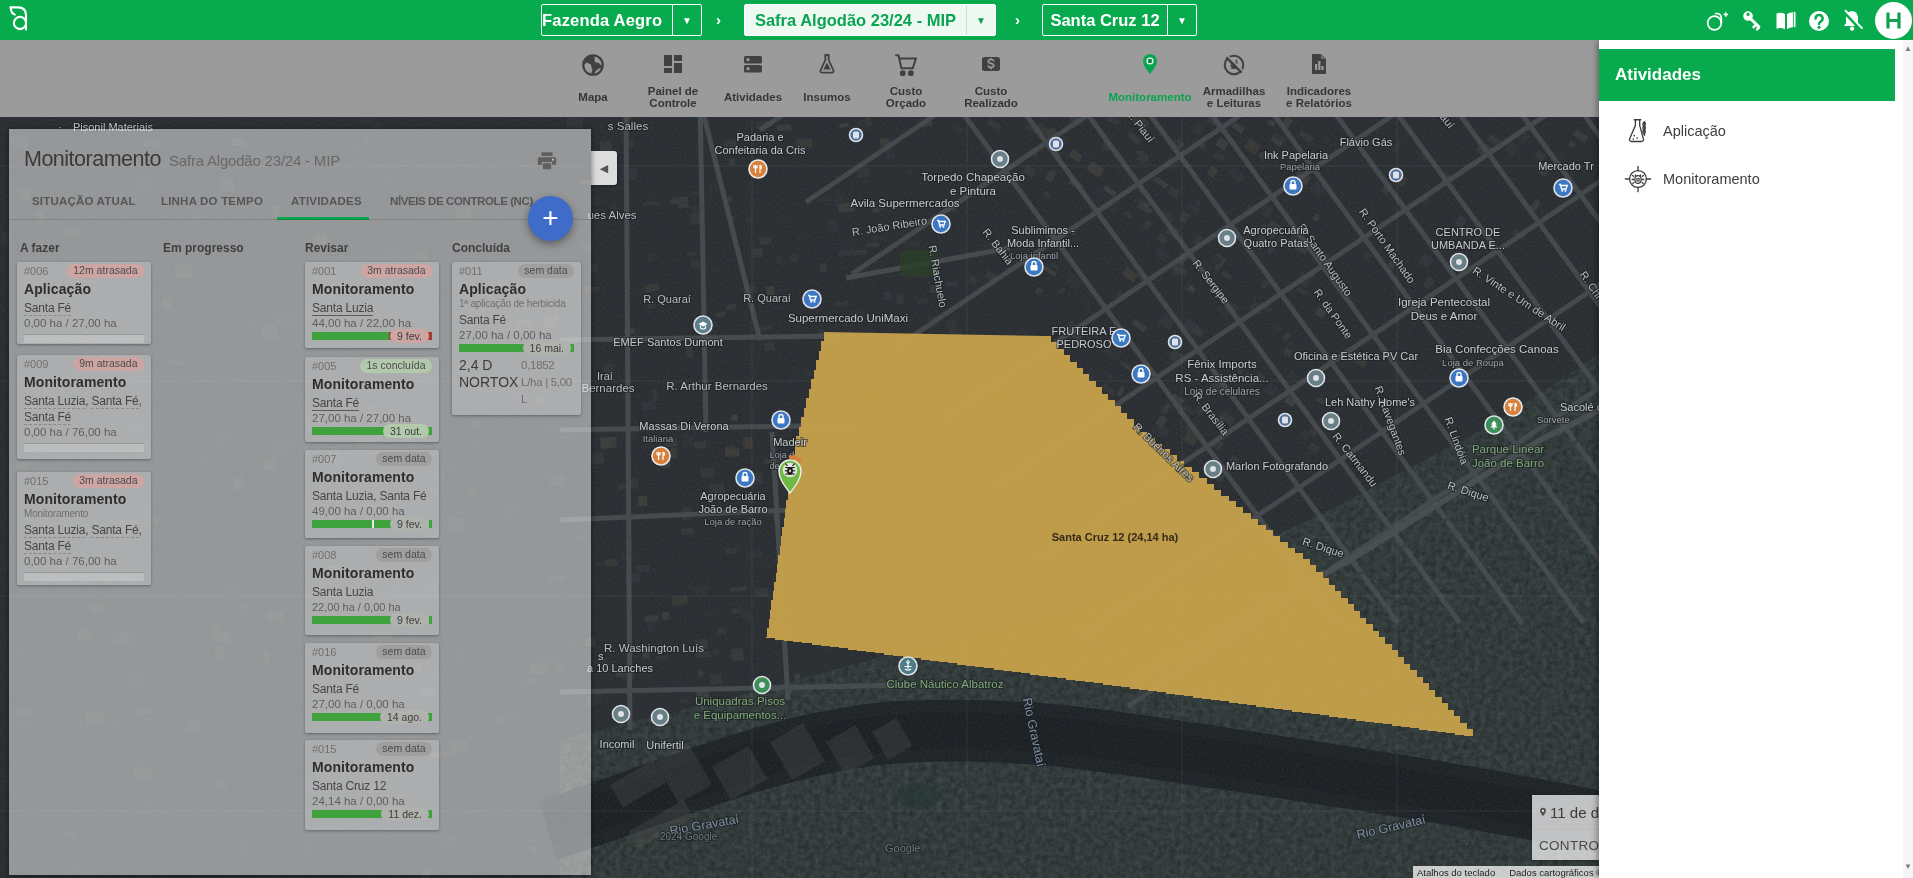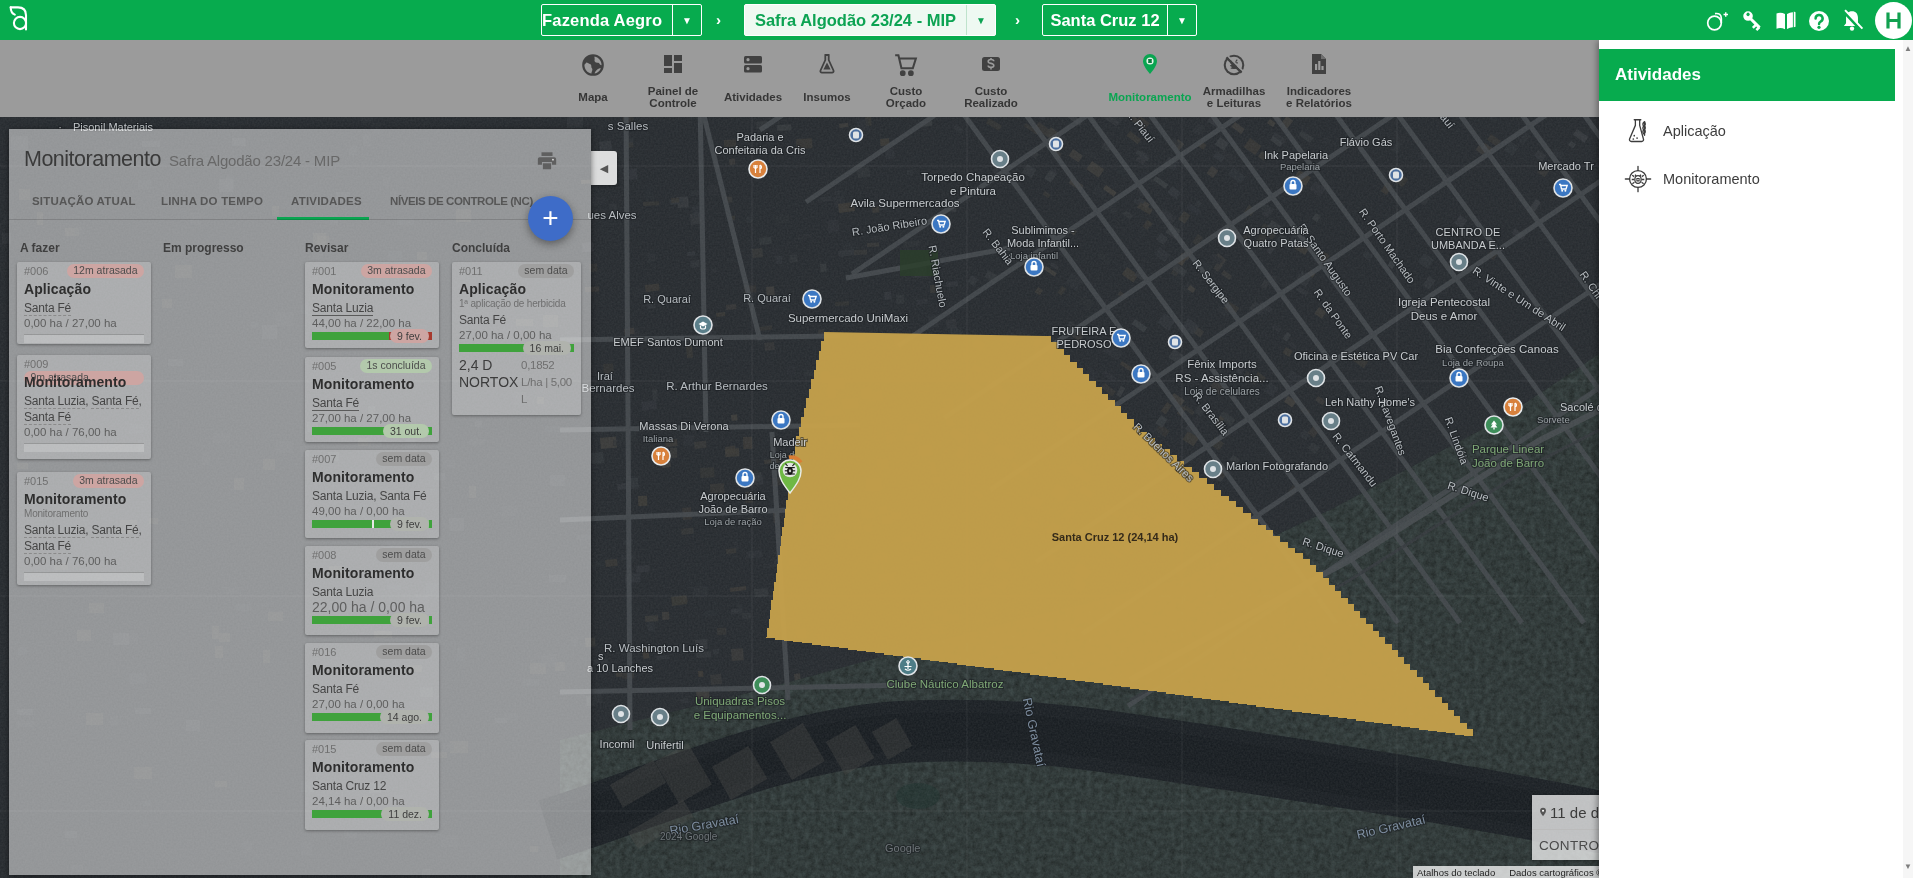--- a/index.html
+++ b/index.html
@@ -1351,21 +1351,21 @@
         <div style="display:flex;justify-content:space-between;align-items:center;height:14px;">
           <span style="font-size:11px;color:#6f6f6f;line-height:14px;">#006</span>
           <span style="background:#cda5a2;color:#4c4c4c;font-size:10.5px;line-height:11.5px;border-radius:8px;padding:1px 6.5px;white-space:nowrap;">12m atrasada</span>
         </div>
         <div style="font-size:14px;font-weight:bold;color:#2e2e2e;margin-top:3px;letter-spacing:0.1px;line-height:16px;">Aplicação</div>
         <div style="font-size:12px;letter-spacing:-0.2px;color:#454545;margin-top:3px;line-height:16px;"><span style="border-bottom:1.5px dashed #8a8a8a;">Santa Fé</span></div>
         <div style="font-size:11.5px;color:#5e5e5e;margin-top:1px;line-height:13px;">0,00 ha / 27,00 ha</div>
         <div style="height:8px;margin-top:4px;border-top:1px solid rgba(0,0,0,0.2);background:rgba(255,255,255,0.2);"></div>
       </div>
       <div class="abs" style="left:17px;top:355px;width:134px;height:104px;background:rgba(255,255,255,0.22);border-radius:2px;box-shadow:0 1px 3px rgba(0,0,0,0.35);padding:2px 7px 4px;box-sizing:border-box;overflow:hidden;">
-        <div style="display:flex;justify-content:space-between;height:14px;flex-direction:column;">
+        <div style="display:flex;justify-content:space-between;align-items:center;height:14px;">
           <span style="font-size:11px;color:#6f6f6f;line-height:14px;">#009</span>
           <span style="background:#cda5a2;color:#4c4c4c;font-size:10.5px;line-height:11.5px;border-radius:8px;padding:1px 6.5px;white-space:nowrap;">9m atrasada</span>
         </div>
         <div style="font-size:14px;font-weight:bold;color:#2e2e2e;margin-top:3px;letter-spacing:0.1px;line-height:16px;">Monitoramento</div>
         <div style="font-size:12px;letter-spacing:-0.2px;color:#454545;margin-top:3px;line-height:16px;"><span style="border-bottom:1.5px dashed #8a8a8a;">Santa Luzia</span>, <span style="border-bottom:1.5px dashed #8a8a8a;">Santa Fé</span>, <span style="border-bottom:1.5px dashed #8a8a8a;">Santa Fé</span></div>
         <div style="font-size:11.5px;color:#5e5e5e;margin-top:1px;line-height:13px;">0,00 ha / 76,00 ha</div>
         <div style="height:8px;margin-top:4px;border-top:1px solid rgba(0,0,0,0.2);background:rgba(255,255,255,0.2);"></div>
       </div>
       <div class="abs" style="left:17px;top:472px;width:134px;height:113px;background:rgba(255,255,255,0.22);border-radius:2px;box-shadow:0 1px 3px rgba(0,0,0,0.35);padding:2px 7px 4px;box-sizing:border-box;overflow:hidden;">
         <div style="display:flex;justify-content:space-between;align-items:center;height:14px;">
@@ -1423,21 +1423,21 @@
           <div style="position:absolute;right:3px;top:-3px;background:#b0b3ad;color:#3e3e3e;font-size:10.5px;border-radius:8px;padding:1px 7px;line-height:12px;">9 fev.</div>
         </div>
       </div>
       <div class="abs" style="left:305px;top:546px;width:134px;height:89px;background:rgba(255,255,255,0.22);border-radius:2px;box-shadow:0 1px 3px rgba(0,0,0,0.35);padding:2px 7px 4px;box-sizing:border-box;overflow:hidden;">
         <div style="display:flex;justify-content:space-between;align-items:center;height:14px;">
           <span style="font-size:11px;color:#6f6f6f;line-height:14px;">#008</span>
           <span style="background:#9f9f9f;color:#4c4c4c;font-size:10.5px;line-height:11.5px;border-radius:8px;padding:1px 6.5px;white-space:nowrap;">sem data</span>
         </div>
         <div style="font-size:14px;font-weight:bold;color:#2e2e2e;margin-top:3px;letter-spacing:0.1px;line-height:16px;">Monitoramento</div>
         <div style="font-size:12px;letter-spacing:-0.2px;color:#454545;margin-top:3px;line-height:16px;">Santa Luzia</div>
-        <div style="font-size:14px;color:#5e5e5e;margin-top:1px;line-height:13px;">22,00 ha / 0,00 ha</div>
+        <div style="font-size:11px;color:#5e5e5e;margin-top:1px;line-height:13px;">22,00 ha / 0,00 ha</div>
         <div style="position:relative;height:8px;margin-top:2px;">
           <div style="position:absolute;left:0;top:0;width:68%;height:100%;background:#3fa23c;"></div>
           <div style="position:absolute;right:0;top:0;width:3px;height:100%;background:#3fa23c;"></div>
           <div style="position:absolute;right:3px;top:-3px;background:#b0b3ad;color:#3e3e3e;font-size:10.5px;border-radius:8px;padding:1px 7px;line-height:12px;">9 fev.</div>
         </div>
       </div>
       <div class="abs" style="left:305px;top:643px;width:134px;height:90px;background:rgba(255,255,255,0.22);border-radius:2px;box-shadow:0 1px 3px rgba(0,0,0,0.35);padding:2px 7px 4px;box-sizing:border-box;overflow:hidden;">
         <div style="display:flex;justify-content:space-between;align-items:center;height:14px;gap:16px;">
           <span style="font-size:11px;color:#6f6f6f;line-height:14px;">#016</span>
           <span style="background:#9f9f9f;color:#4c4c4c;font-size:10.5px;line-height:11.5px;border-radius:8px;padding:1px 6.5px;white-space:nowrap;">sem data</span>

